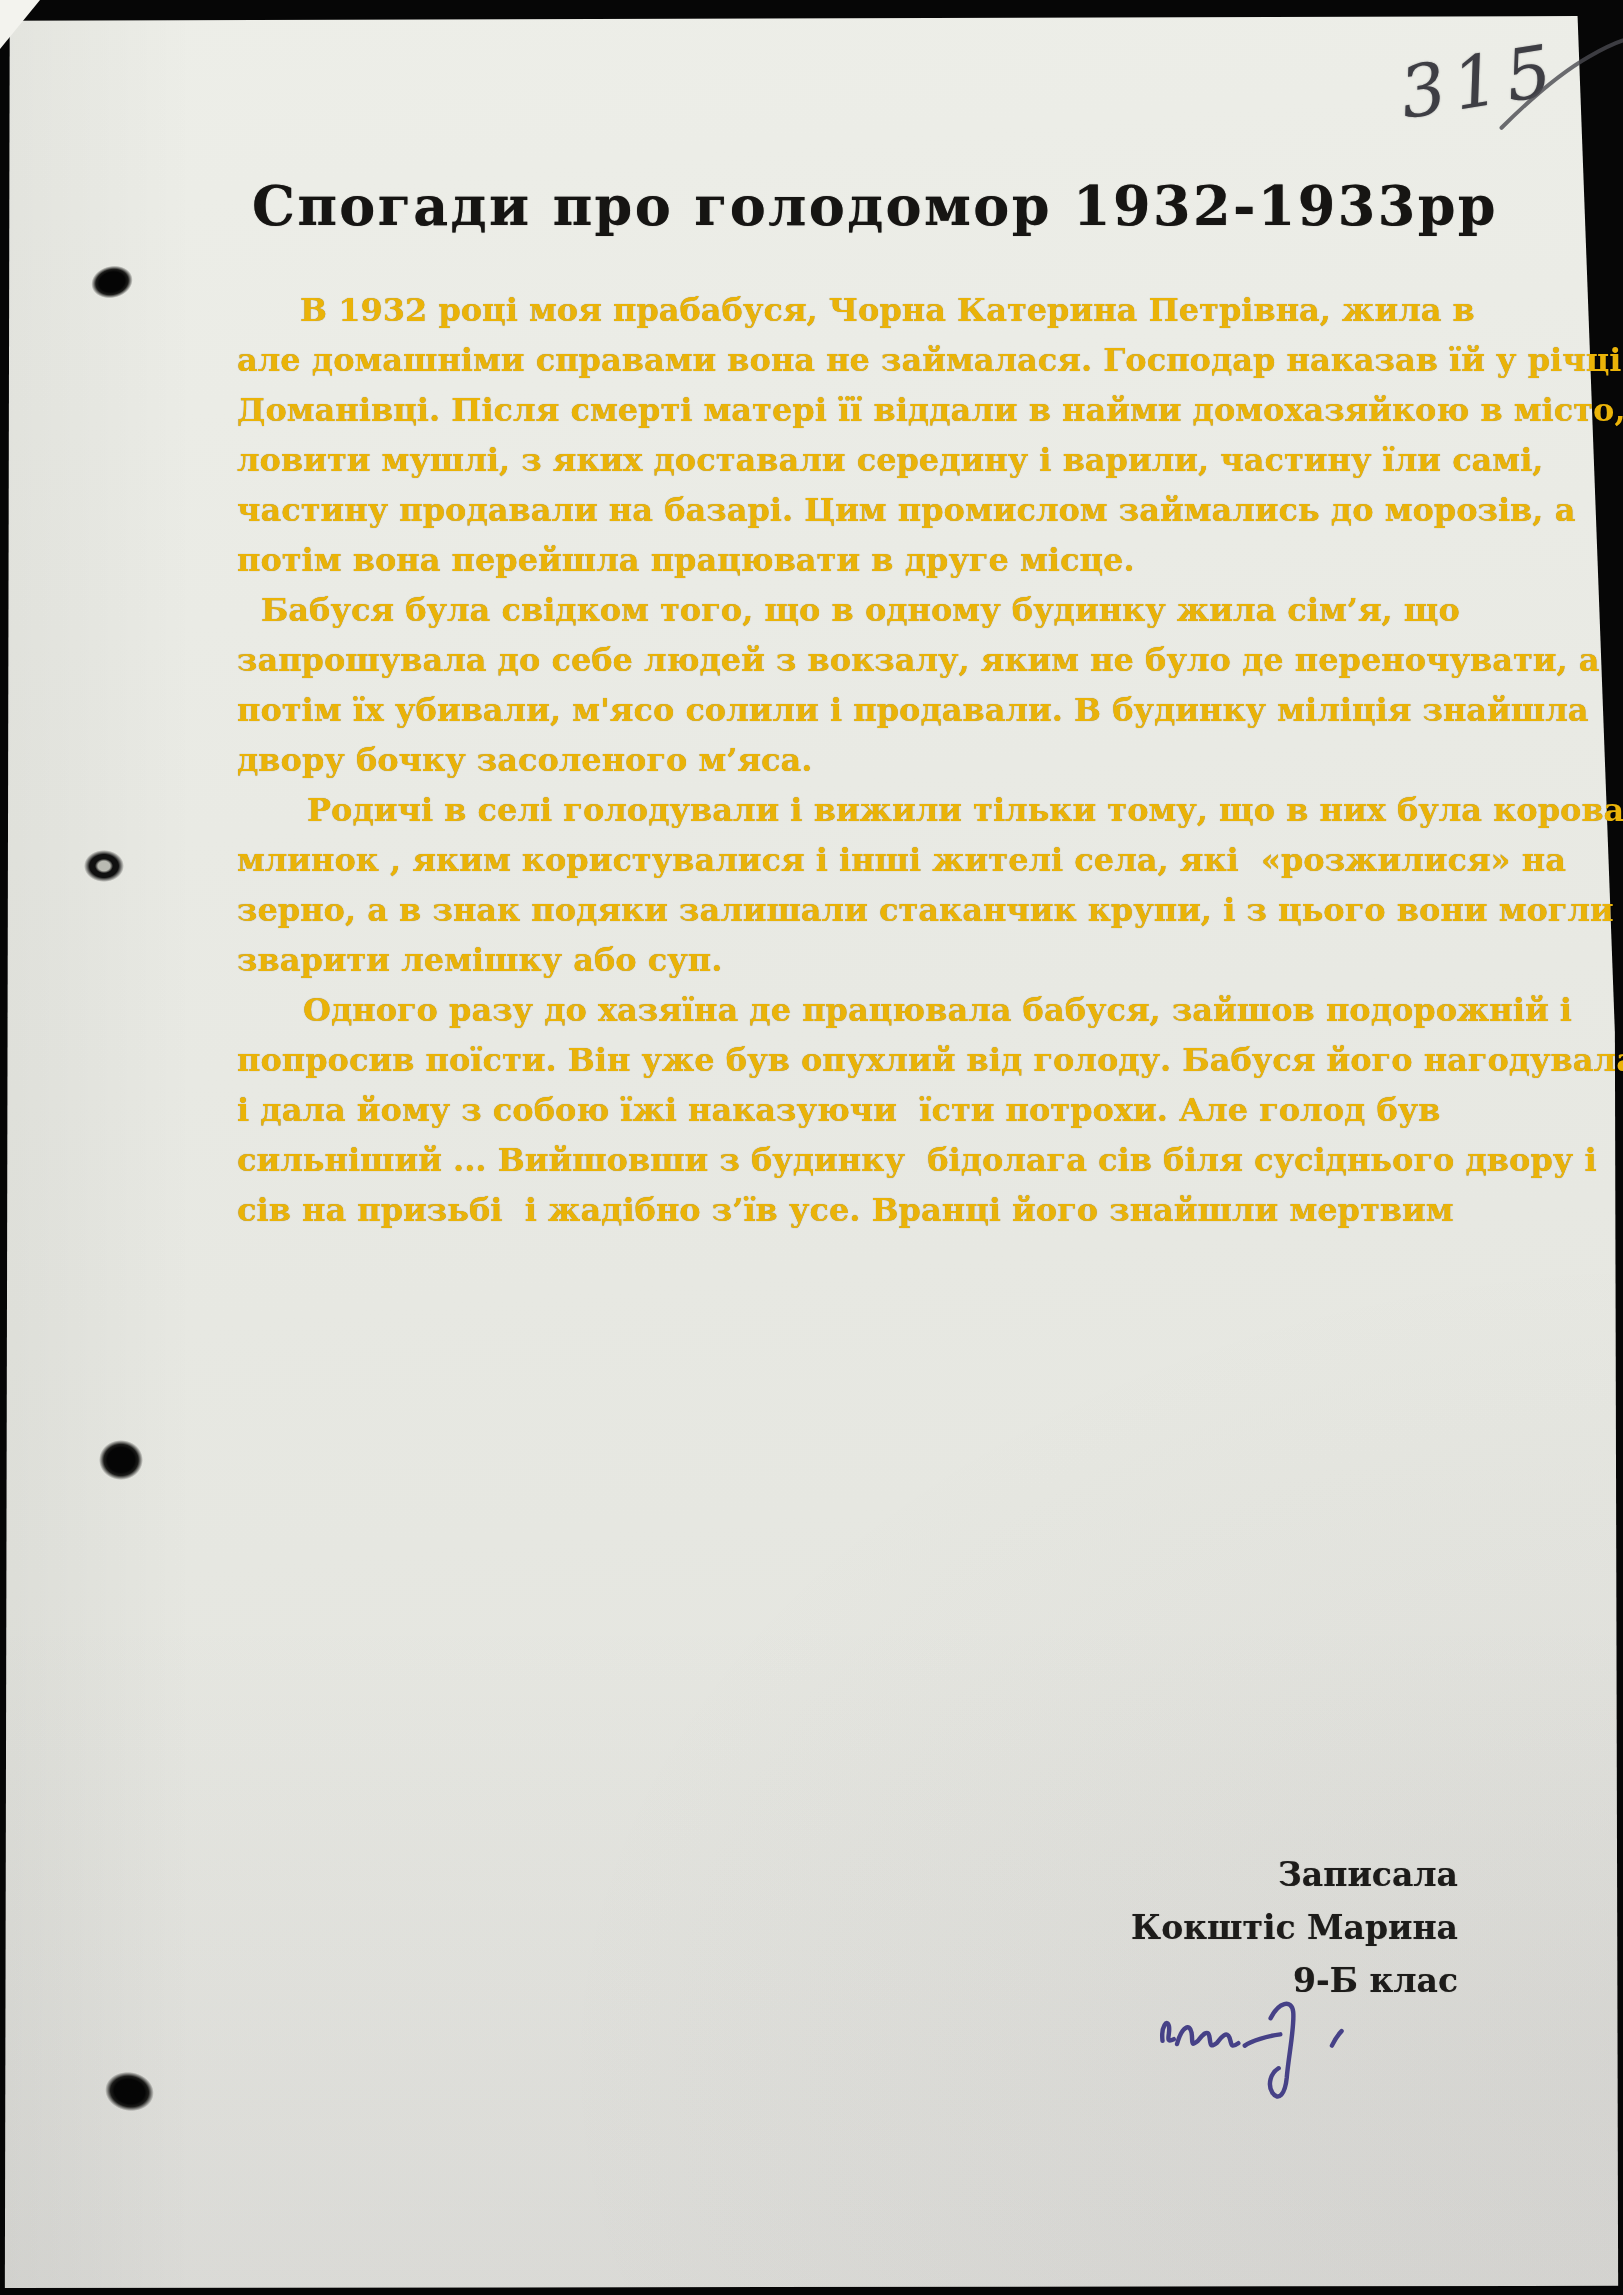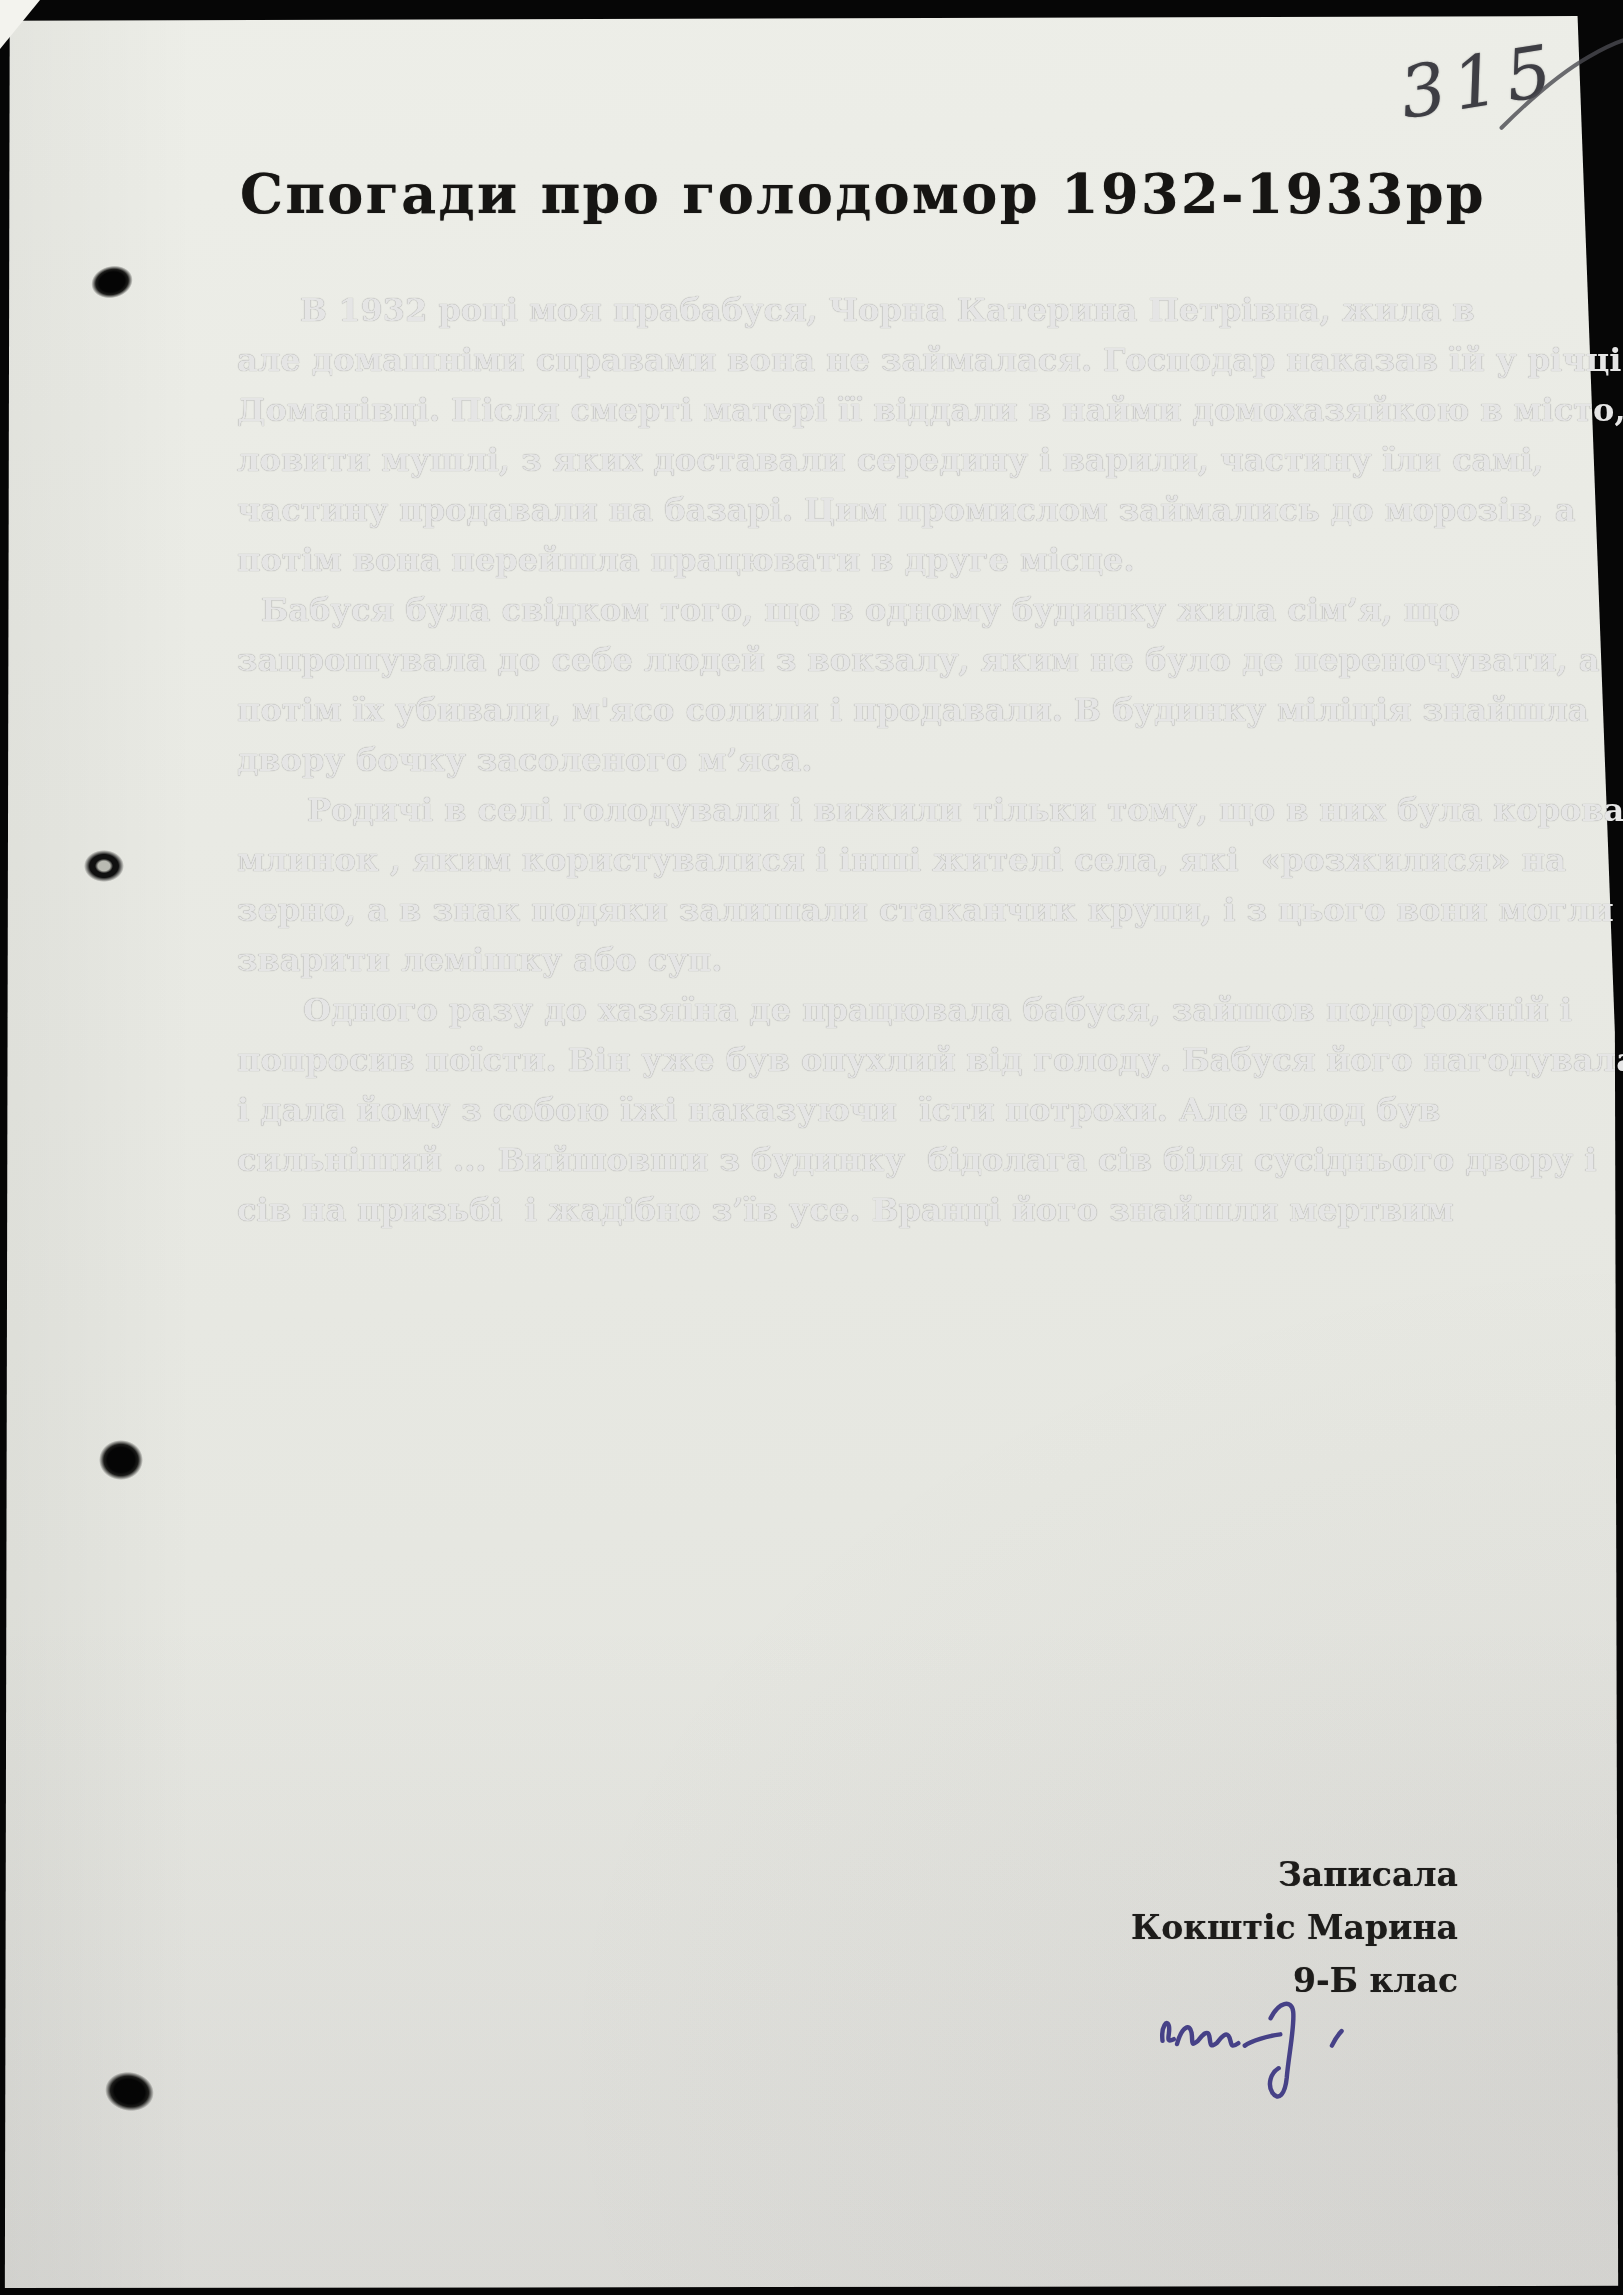--- a/index.html
+++ b/index.html
@@ -40,28 +40,28 @@
   .hole.h4{left:105px;top:2072px;width:49px;height:39px;transform:rotate(10deg);}
   .page-number{
     position:absolute;left:1400px;top:40px;
     font-size:71px;font-style:italic;font-weight:400;
     color:#3e3e44;transform:rotate(-9deg);
     letter-spacing:8px;
     text-shadow:0 0 1.6px rgba(60,60,65,0.5);
   }
   .pn-flourish{position:absolute;left:1498px;top:34px;overflow:visible;}
   .title{
-    position:absolute;left:240px;top:162px;margin:0;
+    position:absolute;left:240px;top:162px;margin:12px;
     font-size:54px;font-weight:700;letter-spacing:2.4px;
     color:#161513;white-space:pre;
     text-shadow:0 0 0.8px rgba(25,24,22,0.7);
   }
   .body-text{
     position:absolute;left:237px;top:285px;width:1231px;
-    font-size:32px;font-weight:700;color:#e5e5e5;
+    font-size:32px;font-weight:700;color:#eab308;
     text-shadow:0 0 0.8px rgba(30,29,27,0.55);
   }
   .line{display:block;height:50px;line-height:50px;white-space:pre;}
   .p1 .line:first-child{padding-left:63px;}
   .p2 .line:first-child{padding-left:24px;}
   .p3 .line:first-child{padding-left:70px;}
   .p4 .line:first-child{padding-left:66px;}
   .sig-block{
     position:absolute;left:1077px;top:1848px;width:381px;
     text-align:right;font-size:33px;font-weight:700;color:#1d1c1a;

